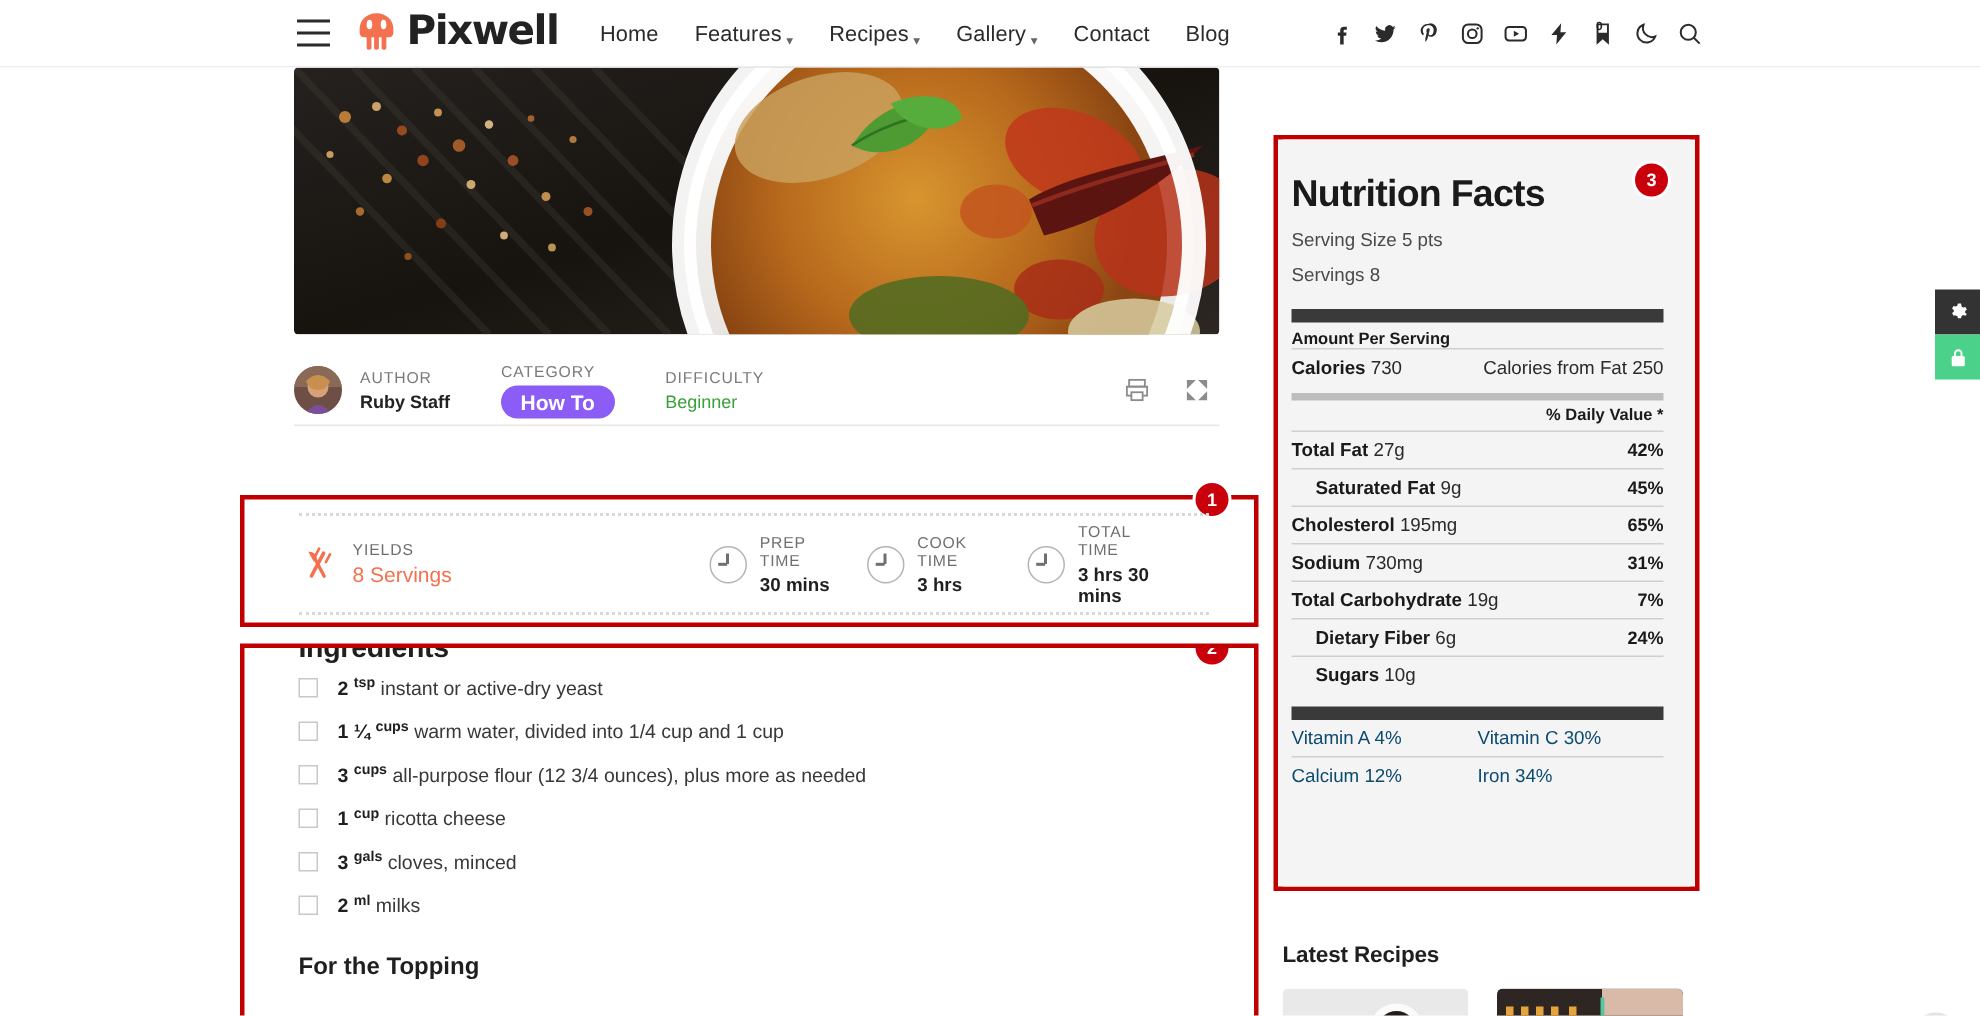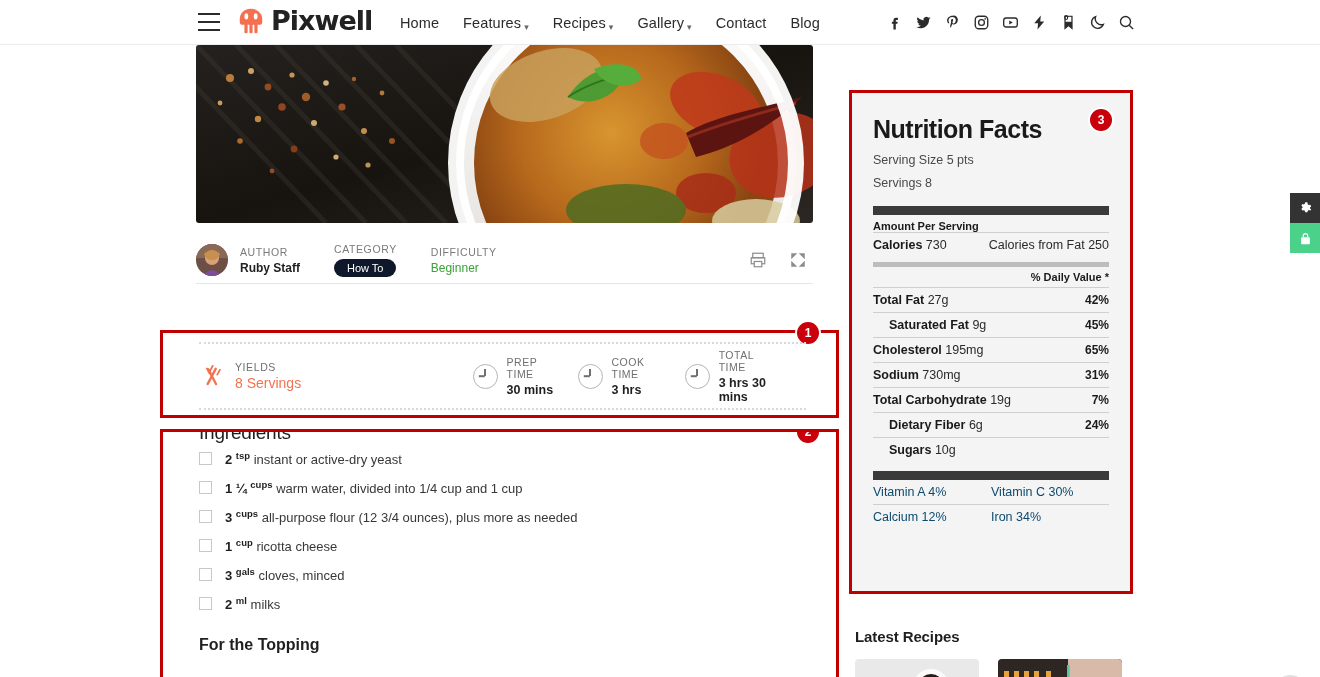--- a/index.html
+++ b/index.html
@@ -83,23 +83,23 @@
     width: 32px; height: 32px; border-radius: 50%;
     overflow: hidden; flex: 0 0 32px; margin-right: 12px;
   }
   .meta-col { margin-right: 34px; }
   .meta-label {
     font-size: 10.5px; color: #7a7a7a; letter-spacing: .6px;
     text-transform: uppercase; margin-bottom: 3px;
   }
   .meta-val { font-size: 12px; font-weight: 700; color: #222; }
   .cat-pill {
-    display: inline-block; background: #0f172a; color: #fff;
+    display: inline-block; background: #8b5cf6; color: #fff;
     border-radius: 11px; padding: 3px 13px;
-    font-size: 11px; font-weight: 400; cursor: pointer;
+    font-size: 14px; font-weight: 700; cursor: pointer;
   }
   .diff-val { font-size: 12px; color: #3aa13a; font-weight: 400; }
   .meta-actions {
     margin-left: auto; display: flex; align-items: center; gap: 22px;
     padding-right: 6px;
   }
   .act-icon { width: 18px; height: 18px; cursor: pointer; color: #8c8c8c; }
 
   
   .times-strip {
@@ -138,42 +138,42 @@
   #badge1 { left: 634px; top: -11px; }
 
   
   .ingredients-box {
     position: absolute; left: 160px; top: 384px;
     width: 679px; height: 283px;
     border: 3px solid #c00000; background: #fff; overflow: hidden;
   }
   #badge2 { left: 634px; top: -11px; }
   .ing-inner { position: absolute; left: 36px; top: -10px; width: 600px; }
-  .ing-title { font-size: 19px; font-weight: 400; color: #1f1f1f; letter-spacing: -.2px; }
+  .ing-title { font-size: 19px; font-weight: 700; color: #1f1f1f; letter-spacing: -.2px; }
   .ing-sub { font-size: 16px; font-weight: 700; color: #1f1f1f; margin-top: 18px; margin-bottom: 4px; }
   .ing-row { display: flex; align-items: center; gap: 13px; height: 29px; }
   .ing-cb {
     width: 13px; height: 13px; border: 1.4px solid #c8c8c8; background: #fff;
     flex: 0 0 13px; cursor: pointer;
   }
   .ing-txt { font-size: 13px; color: #383838; line-height: 1.2; }
   .ing-txt b { font-weight: 700; color: #1f1f1f; }
   .ing-txt sup { font-size: 9.5px; font-weight: 700; color: #1f1f1f; }
 
   
   .nutri-box {
     position: absolute; left: 849px; top: 45px;
     width: 284px; height: 504px;
     border: 3px solid #c00000;
   }
   #badge3 { right: 18px; top: 16px; }
   .nutri-card {
     position: absolute; inset: 0;
     background: #f4f4f4; border-radius: 4px;
-    padding: 22px 21px 18px 21px; overflow: hidden;
+    padding: 22px 21px 18px 9px; overflow: hidden;
   }
   .nutri-title { font-size: 25px; font-weight: 700; color: #1a1a1a; letter-spacing: -.5px; }
   .nutri-sub { font-size: 12.5px; color: #4a4a4a; margin-top: 9px; }
   .bar-thick { height: 9px; background: #3a3a3a; margin-top: 16px; }
   .bar-mid { height: 5px; background: #bdbdbd; margin-top: 5px; }
   .amt-serv { font-size: 11px; font-weight: 700; color: #1a1a1a; margin-top: 5px; }
   .nline { border-top: 1px solid #cfcfcf; }
   .nrow {
     display: flex; justify-content: space-between; align-items: baseline;
     font-size: 12.5px; color: #2a2a2a; padding: 5px 0 5px 0;

